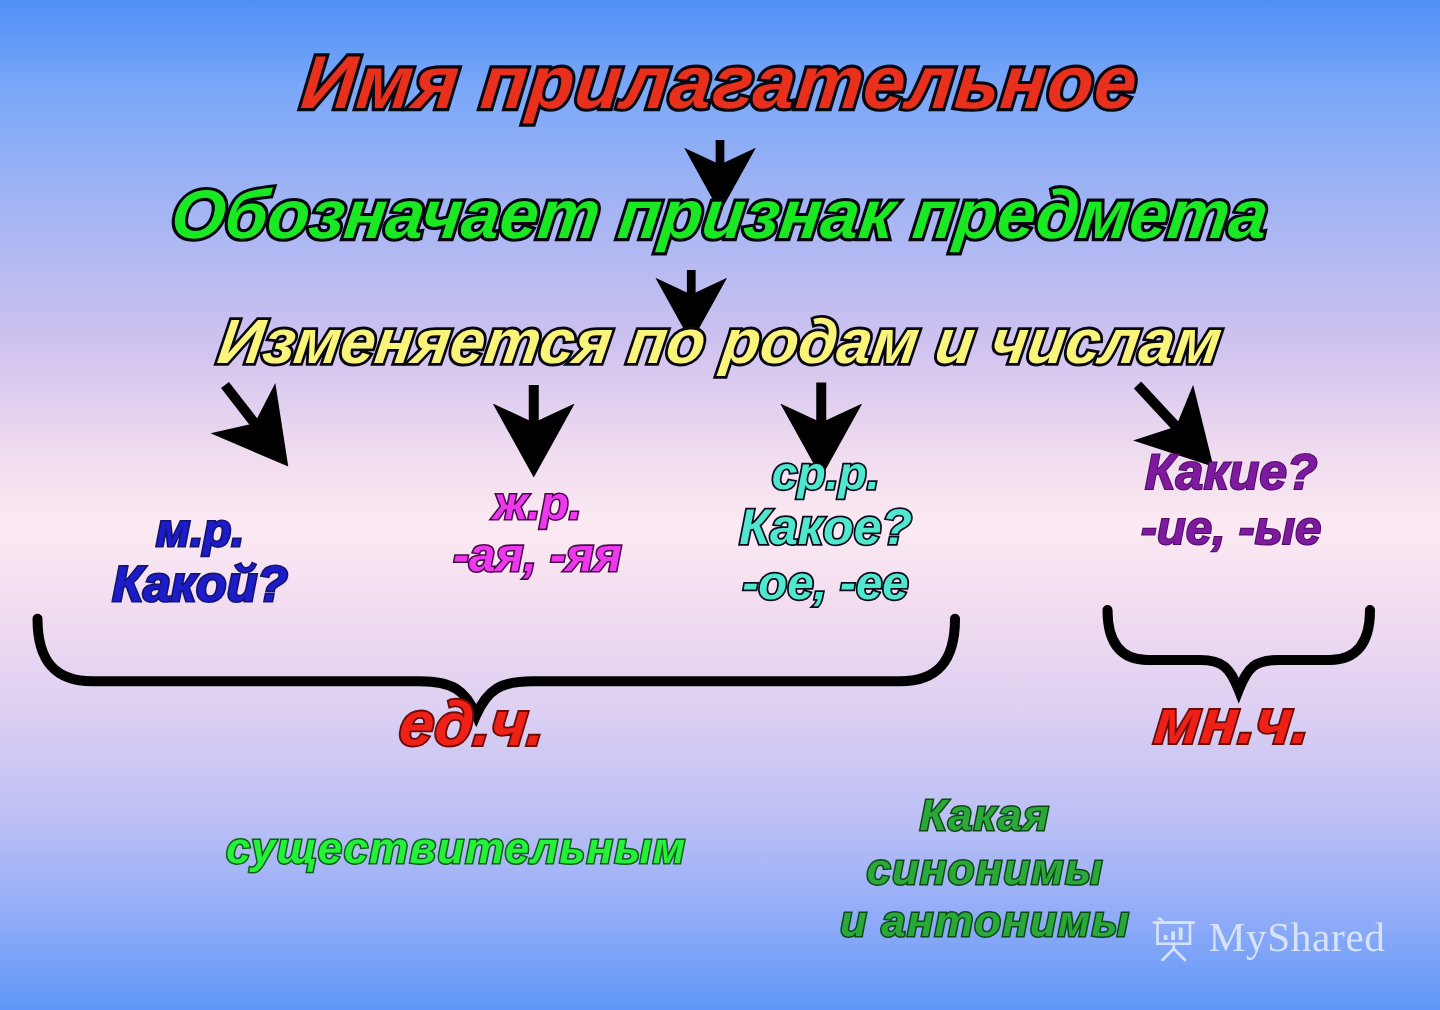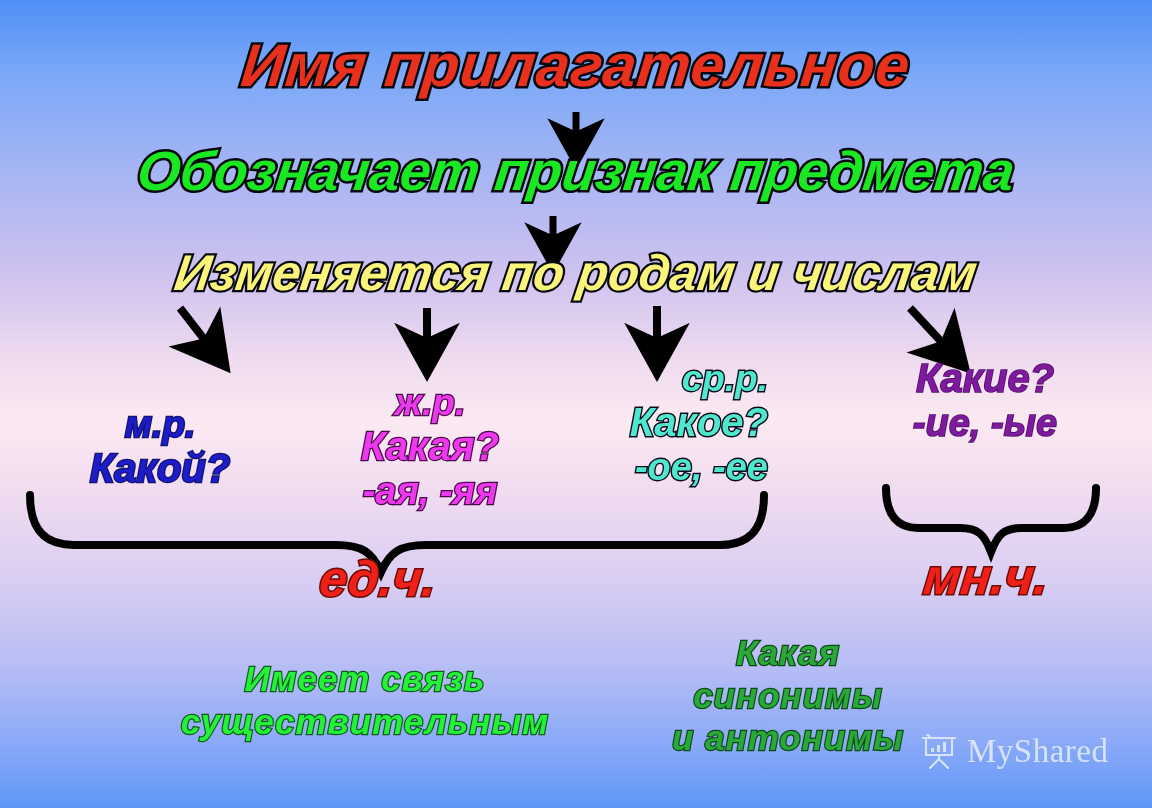--- a/index.html
+++ b/index.html
@@ -67,21 +67,21 @@
   }
   .col .lbl{font-size:37px;}
   .col .q{font-size:40px;}
   .col .end{font-size:38px;}
 
   
   .c-mr .ln{color:#1c1cc8;-webkit-text-stroke:2.5px #131370;paint-order:stroke fill;}
   
   .c-zr .ln{color:#ee38ee;-webkit-text-stroke:2.5px #4a0a4a;paint-order:stroke fill;}
   
-  .c-sr .ln{color:#4fe8cf;-webkit-text-stroke:2.8px #0a0a1a;paint-order:stroke fill;text-align:right;}
+  .c-sr .ln{color:#4fe8cf;-webkit-text-stroke:2.8px #0a0a1a;paint-order:stroke fill;}
   
   .c-mn .ln{color:#7d1a9e;-webkit-text-stroke:1.6px #4d0c66;paint-order:stroke fill;}
 
   
   .num{
     position:absolute;text-align:center;white-space:nowrap;
     font-size:50px;font-style:italic;font-weight:bold;
     color:#ef2018;
     -webkit-text-stroke:3px #6a0d08;
     paint-order:stroke fill;
@@ -165,41 +165,39 @@
 
   <div class="t line3">Изменяется по родам и числам</div>
 
   <div class="col c-mr" style="left:10px;top:360px;width:300px;margin-top:44px;">
     <span class="ln lbl">м.р.</span>
     <span class="ln q">Какой?</span>
   </div>
 
   <div class="col c-zr" style="left:320px;top:382px;width:220px;">
     <span class="ln lbl">ж.р.</span>
-    <span class="ln q">Какая?</span>
     <span class="ln end">-ая, -яя</span>
   </div>
 
   <div class="col c-sr" style="left:553px;top:358px;width:215px;">
     <span class="ln lbl">ср.р.</span>
     <span class="ln q">Какое?</span>
     <span class="ln end">-ое, -ее</span>
   </div>
 
   <div class="col c-mn" style="left:860px;top:356px;width:250px;">
     <span class="ln q">Какие?</span>
     <span class="ln end">-ие, -ые</span>
   </div>
 
   <div class="num" style="left:248px;top:550px;width:260px;">ед.ч.</div>
 
   <div class="num" style="left:866px;top:548px;width:240px;">мн.ч.</div>
 
   <div class="note note-left" style="left:150px;top:658px;width:430px;">
-    <span class="ln">Имеет связь</span>
     <span class="ln">существительным</span>
   </div>
 
   <div class="note note-right" style="left:588px;top:632px;width:400px;">
     <span class="ln">Какая</span>
     <span class="ln">синонимы</span>
     <span class="ln">и антонимы</span>
   </div>
 
   <div class="wm">

